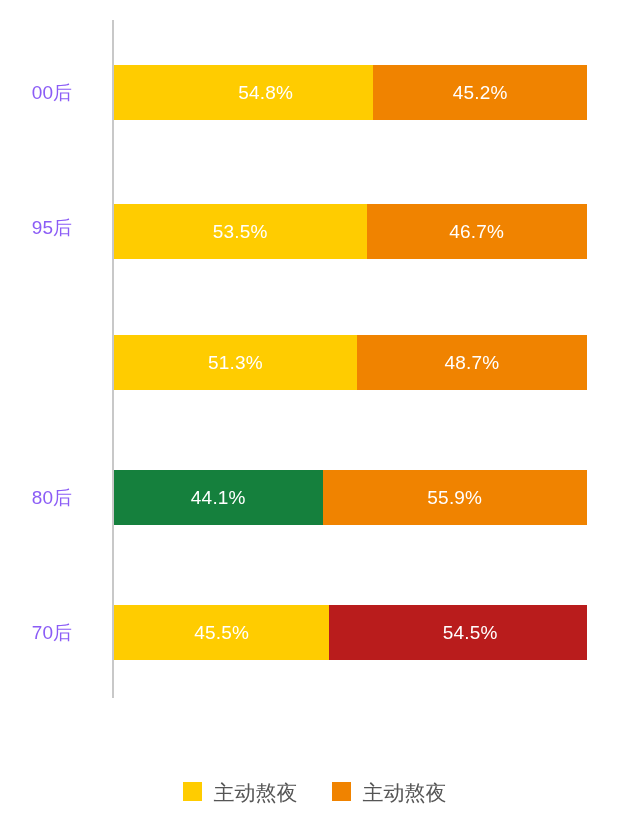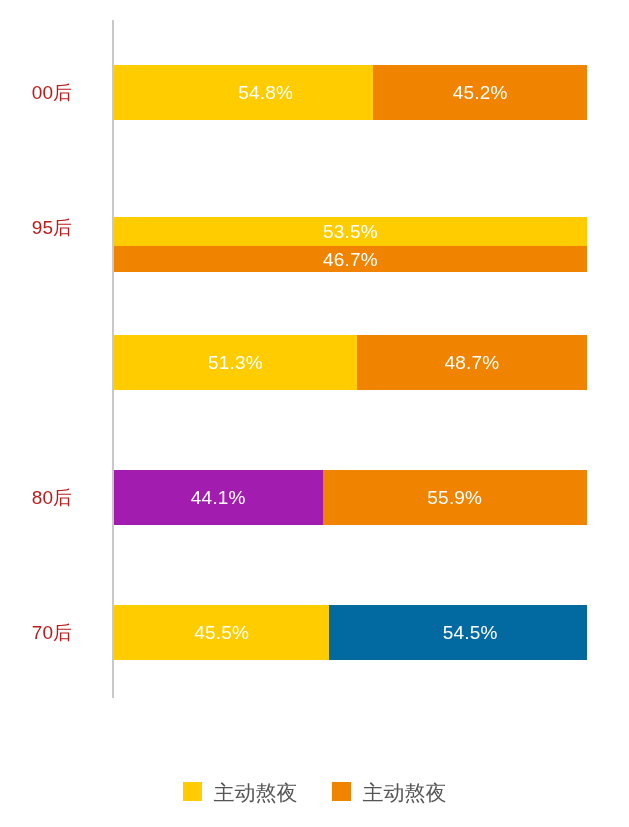--- a/index.html
+++ b/index.html
@@ -47,21 +47,21 @@
     display: flex;
     align-items: stretch;
   }
 
   
   .row-label {
     position: absolute;
     left: 0;
     width: 72px;
     text-align: right;
-    color: #b91c1c;
+    color: #8b5cf6;
     font-size: 19px;
     line-height: 55px;
     white-space: nowrap;
   }
 
   .seg {
     position: relative;
     display: flex;
     align-items: center;
     justify-content: center;
@@ -118,49 +118,49 @@
 
     <div id="bar-rows">
         <div class="bar-row" style="top: 65px;">
           <div class="seg seg-active" style="flex: 0 0 54.8%; background: rgb(255, 204, 0); padding-left: 44px;">
             <span class="seg-value">54.8%</span>
           </div>
           <div class="seg seg-passive" style="flex: 0 0 45.2%; background: rgb(240, 131, 0);">
             <span class="seg-value">45.2%</span>
           </div>
         </div>
-        <div class="bar-row" style="top: 217px; flex-direction: column;">
+        <div class="bar-row" style="top: 204px;">
           <div class="seg seg-active" style="flex: 0 0 53.3932%; background: rgb(255, 204, 0);">
             <span class="seg-value">53.5%</span>
           </div>
           <div class="seg seg-passive" style="flex: 0 0 46.6068%; background: rgb(240, 131, 0);">
             <span class="seg-value">46.7%</span>
           </div>
         </div>
         <div class="bar-row" style="top: 335px;">
           <div class="seg seg-active" style="flex: 0 0 51.3%; background: rgb(255, 204, 0);">
             <span class="seg-value">51.3%</span>
           </div>
           <div class="seg seg-passive" style="flex: 0 0 48.7%; background: rgb(240, 131, 0);">
             <span class="seg-value">48.7%</span>
           </div>
         </div>
         <div class="bar-row" style="top: 470px;">
-          <div class="seg seg-active" style="flex: 0 0 44.1%; background: #a21caf; text-align: center;">
+          <div class="seg seg-active" style="flex: 0 0 44.1%; background: #15803d; text-align: center;">
             <span class="seg-value">44.1%</span>
           </div>
           <div class="seg seg-passive" style="flex: 0 0 55.9%; background: rgb(240, 131, 0);">
             <span class="seg-value">55.9%</span>
           </div>
         </div>
         <div class="bar-row" style="top: 605px;">
           <div class="seg seg-active" style="flex: 0 0 45.5%; background: rgb(255, 204, 0);">
             <span class="seg-value">45.5%</span>
           </div>
-          <div class="seg seg-passive" style="flex: 0 0 54.5%; background: #0369a1; padding-left: 24px;">
+          <div class="seg seg-passive" style="flex: 0 0 54.5%; background: #b91c1c; padding-left: 24px;">
             <span class="seg-value">54.5%</span>
           </div>
         </div>
       </div>
 
   <div class="row-label" style="top: 65px;">00后</div>
       <div class="row-label" style="top: 200px;">95后</div>
       <div class="row-label" style="top: 470px;">80后</div>
       <div class="row-label" style="top: 605px;">70后</div>
     </div>

